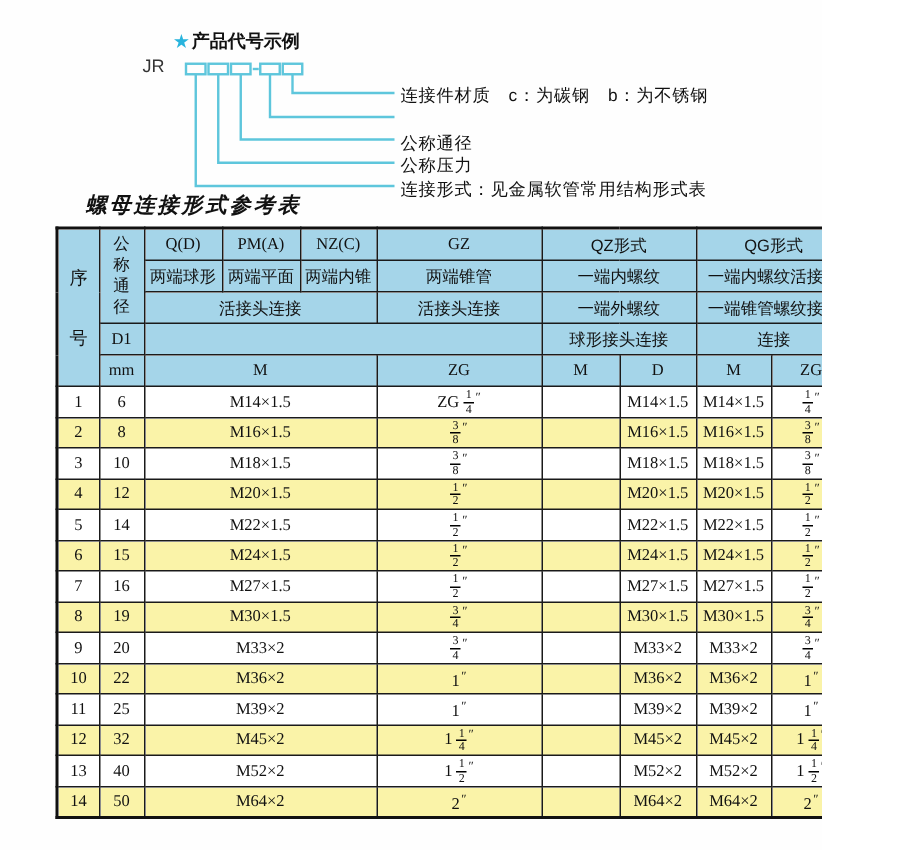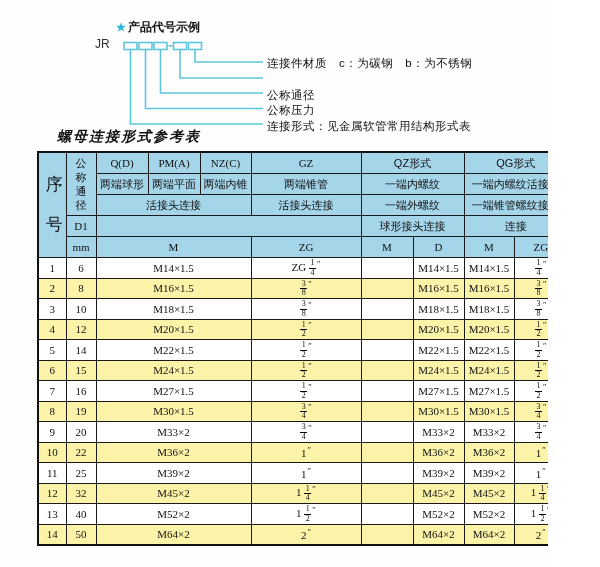--- a/index.html
+++ b/index.html
@@ -19,21 +19,21 @@
 
   
   #ref-table{position:absolute;left:37px;top:151px;width:530px;border-collapse:collapse;
              table-layout:fixed;border:2px solid #111;}
   #ref-table th,#ref-table td{border:1.5px solid #1a1a1a;padding:0;text-align:center;
              vertical-align:middle;overflow:hidden;}
   #ref-table th{background:var(--header_bg,#a5d5e9);font-weight:normal;font-size:11px;height:20px;}
   #ref-table td{font-family:"Liberation Serif",serif;font-size:11px;height:19.5px;background:#fff;}
   #ref-table tr.alt td{background:var(--row_alt,#faf3a8);}
   .lat{font-family:"Liberation Serif",serif;font-size:11px;margin-top:36px;}
-  .v2{width:13px;line-height:40px;margin:0 auto;font-size:17px;}
+  .v2{width:13px;line-height:40px;margin:0 auto;font-size:12px;}
   .v4{width:13px;line-height:14px;margin:0 auto;font-size:11px;}
 
   .frac{display:inline-block;text-align:center;vertical-align:-4px;line-height:1.05;font-size:8px;
         font-family:"Liberation Serif",serif;}
   .frac .fn{display:block;border-bottom:1px solid #000;padding:0 1.5px;}
   .frac .fd{display:block;}
   .in{font-size:8.5px;vertical-align:4px;margin-left:1px;}
 </style>
 </head>
 <body>

